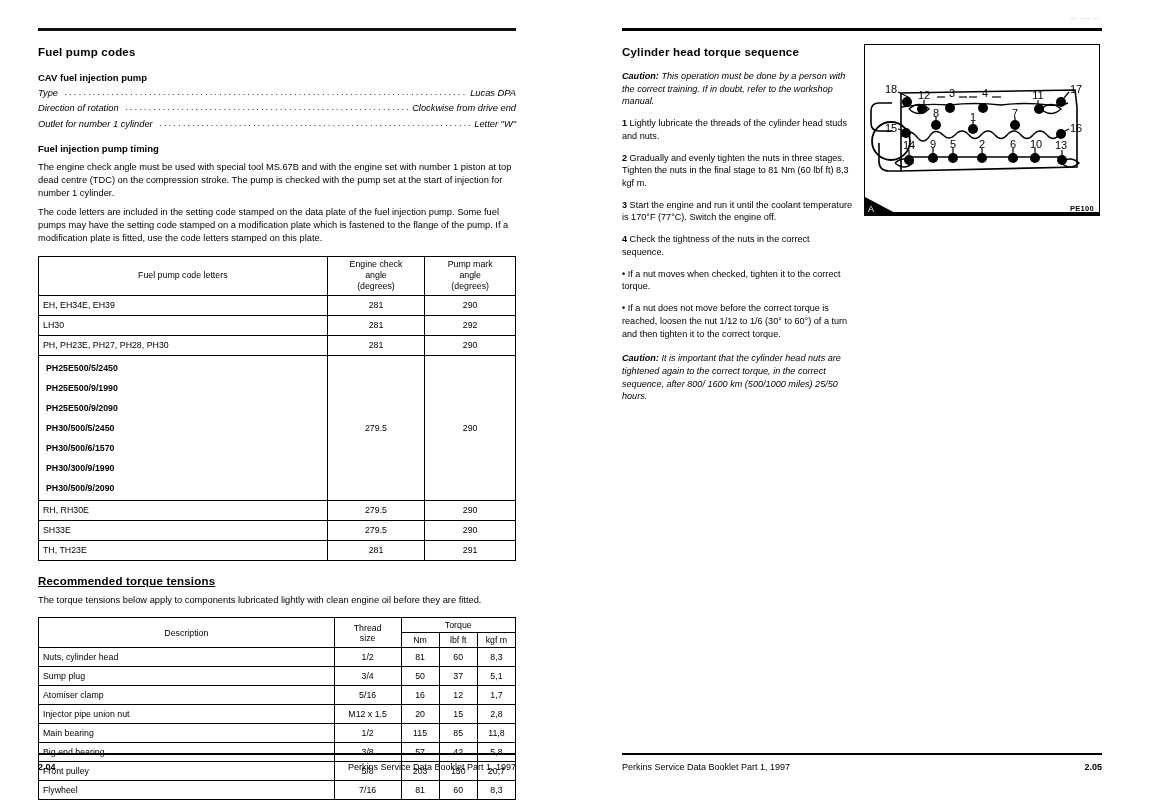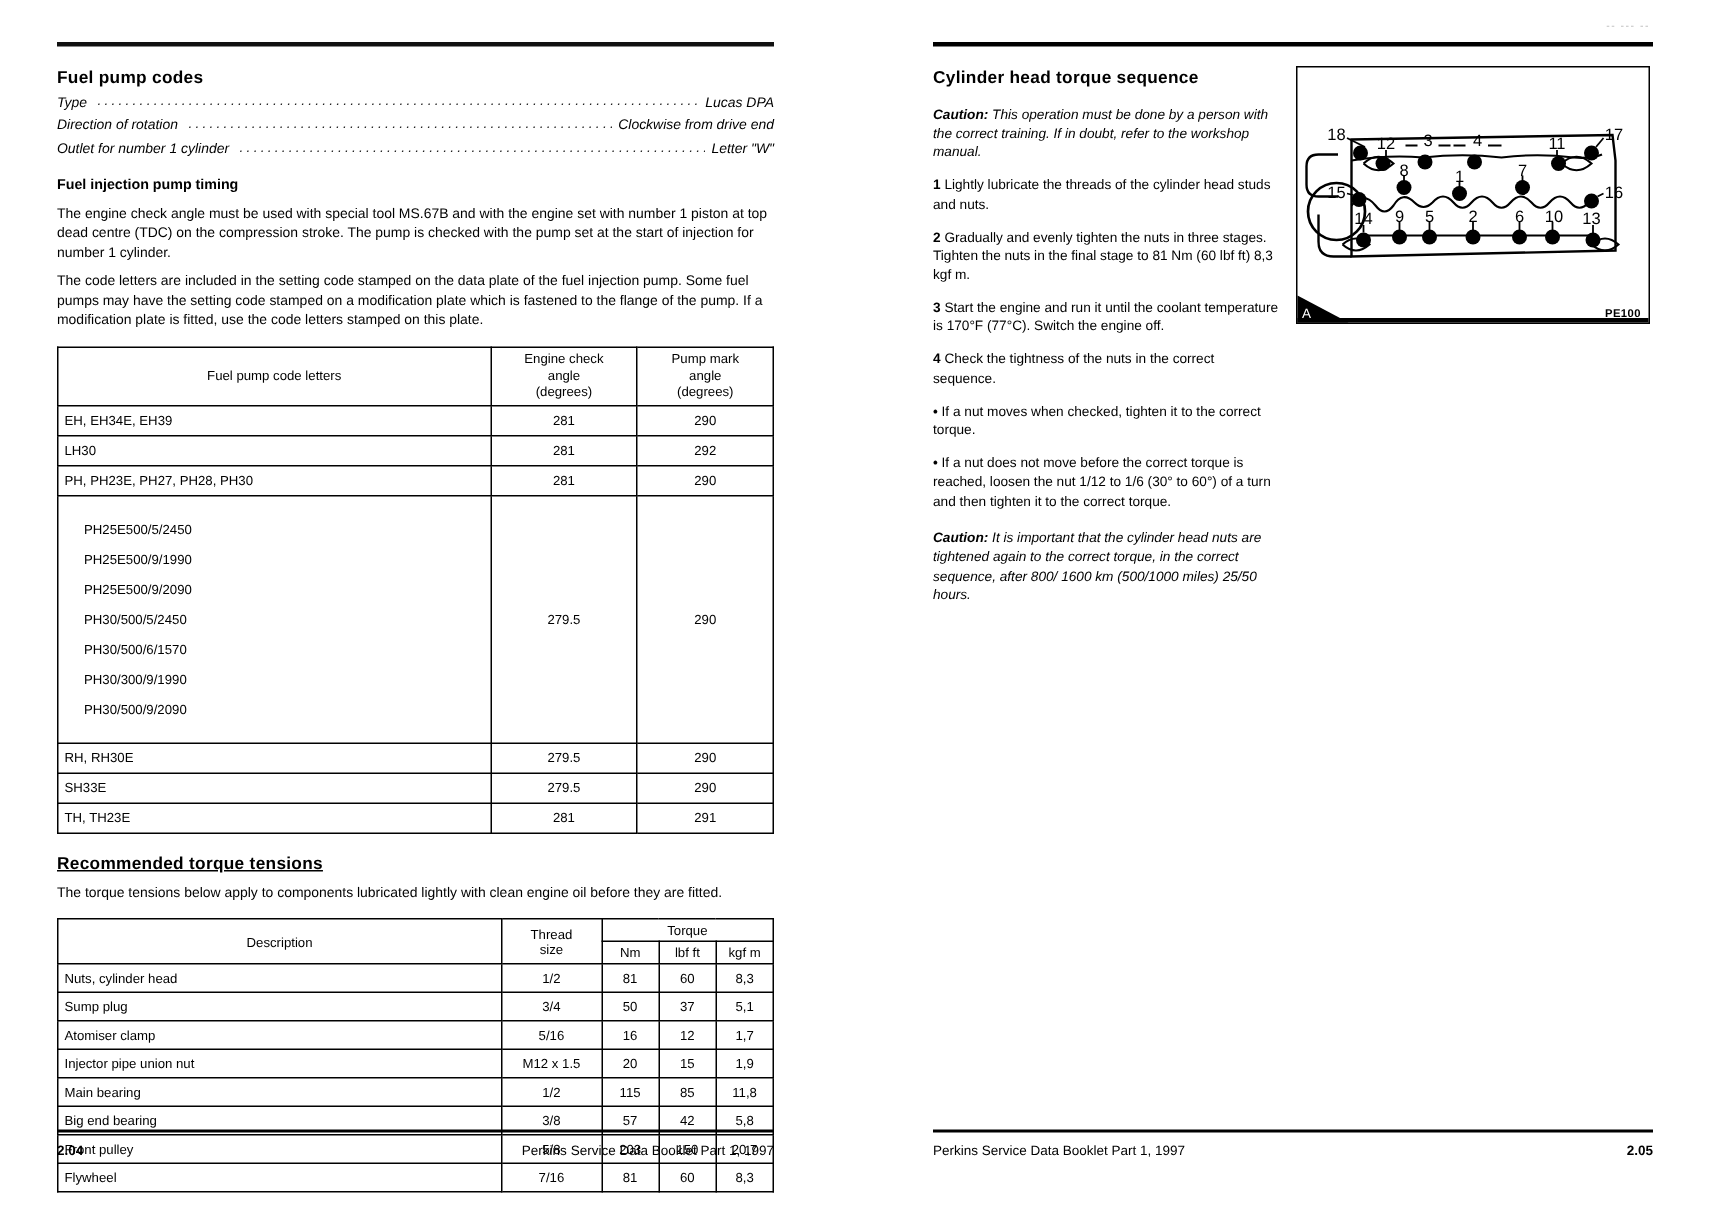--- a/index.html
+++ b/index.html
@@ -91,21 +91,22 @@
     vertical-align: middle;
   }
   table.doc-table th { text-align: center; }
   .th-tall { padding: 5px 4px; line-height: 1.28; }
   .cell-center { text-align: center; }
   .cell-left { text-align: left; padding-left: 5px; }
 
   .codes-table td.code-cell { height: 15px; }
   .codes-table td.code-stack {
     line-height: 1.0;
-    padding: 12px;
+    padding: 2px;
+    font-weight: bold;
   }
   .codes-table td.code-stack div {
     padding: 3px 5px;
     height: 14px;
     line-height: 14px;
     box-sizing: content-box;
   }
 
   
   .torque-table { margin-top: 11px; }
@@ -213,20 +214,21 @@
 <body>
 
 <div class="spread">
 
   <div class="page page-left">
 
     <div class="rule-top faded"></div>
 
     <h1 class="sec-title">Fuel pump codes</h1>
 
+    <h2 class="sub-title">CAV fuel injection pump</h2>
 
     <div class="spec-list">
       <div class="spec-row">
         <span class="spec-label">Type</span>
         <span class="spec-dots">......................................................................................................</span>
         <span class="spec-value">Lucas DPA</span>
       </div>
       <div class="spec-row">
         <span class="spec-label">Direction of rotation</span>
         <span class="spec-dots">......................................................................................................</span>
@@ -359,21 +361,21 @@
           <td class="cell-center">5/16</td>
           <td class="cell-center">16</td>
           <td class="cell-center">12</td>
           <td class="cell-center">1,7</td>
         </tr>
         <tr>
           <td class="cell-left">Injector pipe union nut</td>
           <td class="cell-center">M12 x 1.5</td>
           <td class="cell-center">20</td>
           <td class="cell-center">15</td>
-          <td class="cell-center">1,9</td>
+          <td class="cell-center">2,8</td>
         </tr>
         <tr>
           <td class="cell-left">Main bearing</td>
           <td class="cell-center">1/2</td>
           <td class="cell-center">115</td>
           <td class="cell-center">85</td>
           <td class="cell-center">11,8</td>
         </tr>
         <tr>
           <td class="cell-left">Big end bearing</td>

